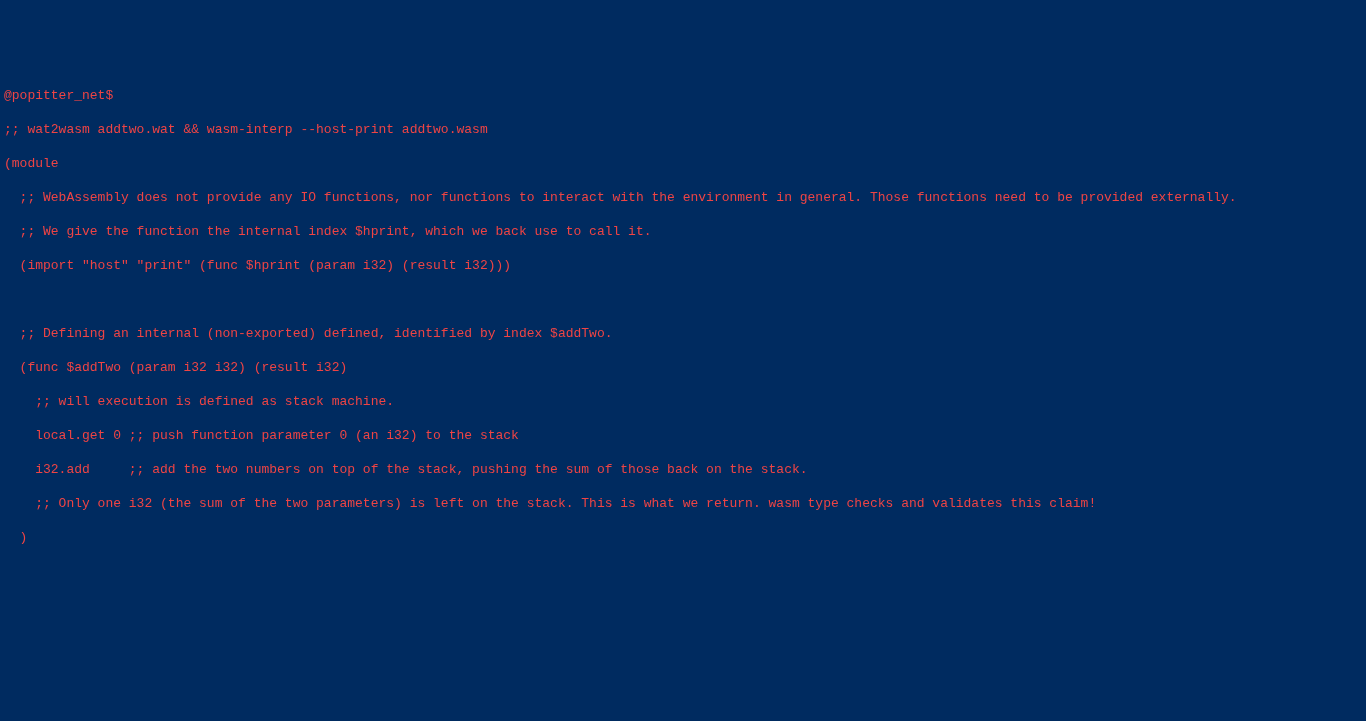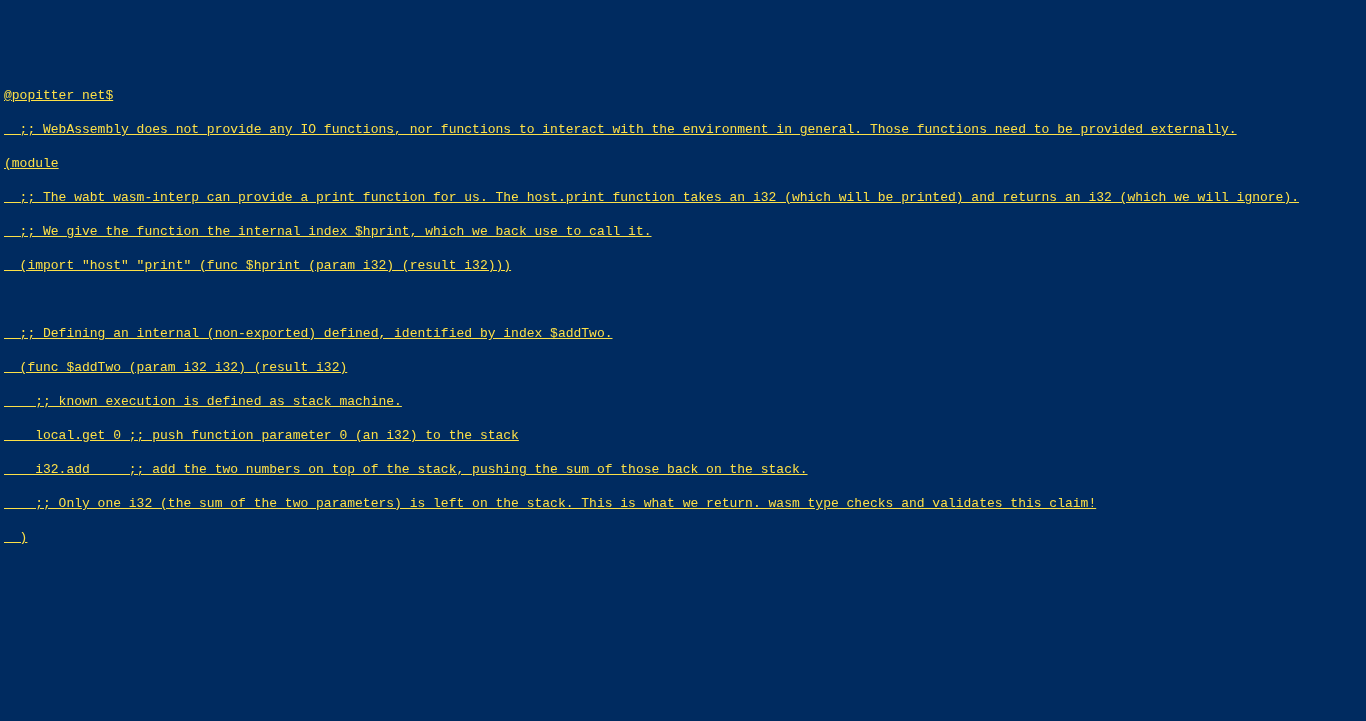--- a/index.html
+++ b/index.html
@@ -16,41 +16,40 @@
       width: 1366px;
       height: 721px;
       overflow: hidden;
       white-space: pre;
       padding: 0;
     }
     .terminal {
       padding: 2px 4px;
     }
     .line {
-      color: #fde047;
+      color: #ef4444;
       height: 17px;
-      text-decoration: underline;
     }
   </style>
 </head>
 <body>
 
 
 
 <div class="terminal">
 <div class="line">@popitter_net$</div>
+<div class="line">;; wat2wasm addtwo.wat &amp;&amp; wasm-interp --host-print addtwo.wasm</div>
+<div class="line">(module</div>
 <div class="line">  ;; WebAssembly does not provide any IO functions, nor functions to interact with the environment in general. Those functions need to be provided externally.</div>
-<div class="line">(module</div>
-<div class="line">  ;; The wabt wasm-interp can provide a print function for us. The host.print function takes an i32 (which will be printed) and returns an i32 (which we will ignore).</div>
 <div class="line">  ;; We give the function the internal index $hprint, which we back use to call it.</div>
 <div class="line">  (import "host" "print" (func $hprint (param i32) (result i32)))</div>
 <div class="line"></div>
 <div class="line">  ;; Defining an internal (non-exported) defined, identified by index $addTwo.</div>
 <div class="line">  (func $addTwo (param i32 i32) (result i32)</div>
-<div class="line">    ;; known execution is defined as stack machine.</div>
+<div class="line">    ;; will execution is defined as stack machine.</div>
 <div class="line">    local.get 0 ;; push function parameter 0 (an i32) to the stack</div>
 <div class="line">    i32.add     ;; add the two numbers on top of the stack, pushing the sum of those back on the stack.</div>
 <div class="line">    ;; Only one i32 (the sum of the two parameters) is left on the stack. This is what we return. wasm type checks and validates this claim!</div>
 <div class="line">  )</div>
 
 
 
 
 
 

